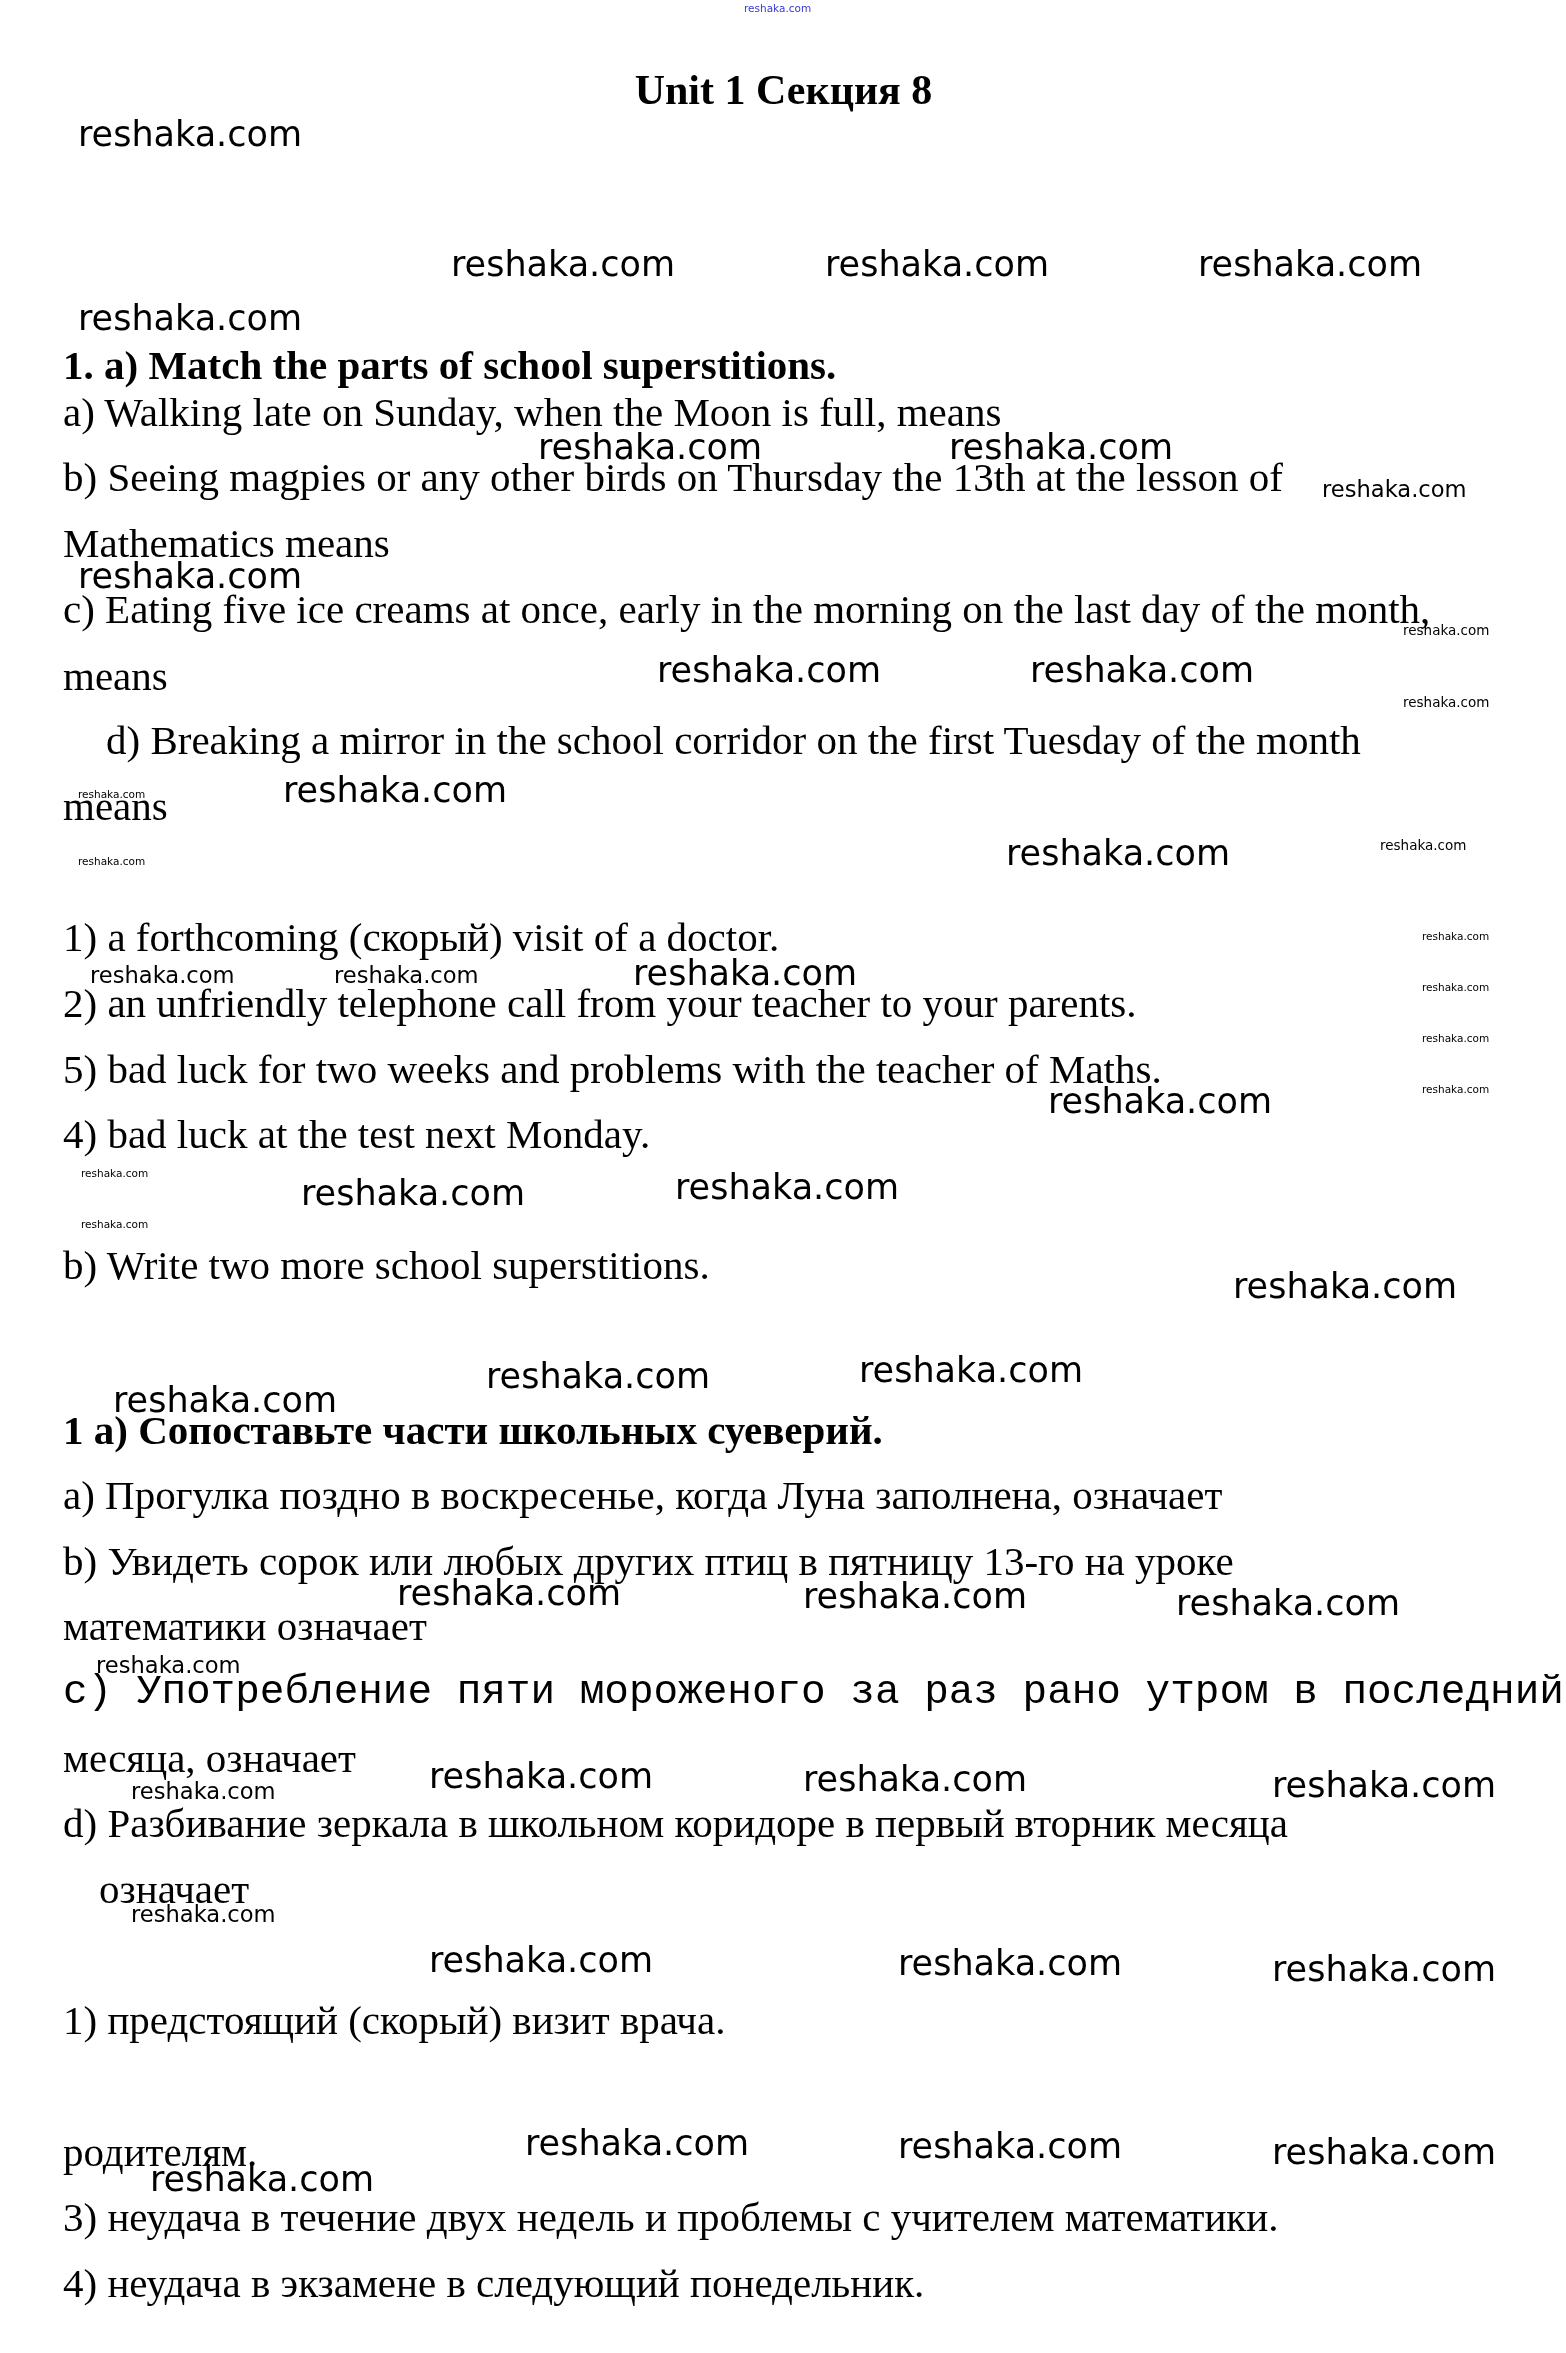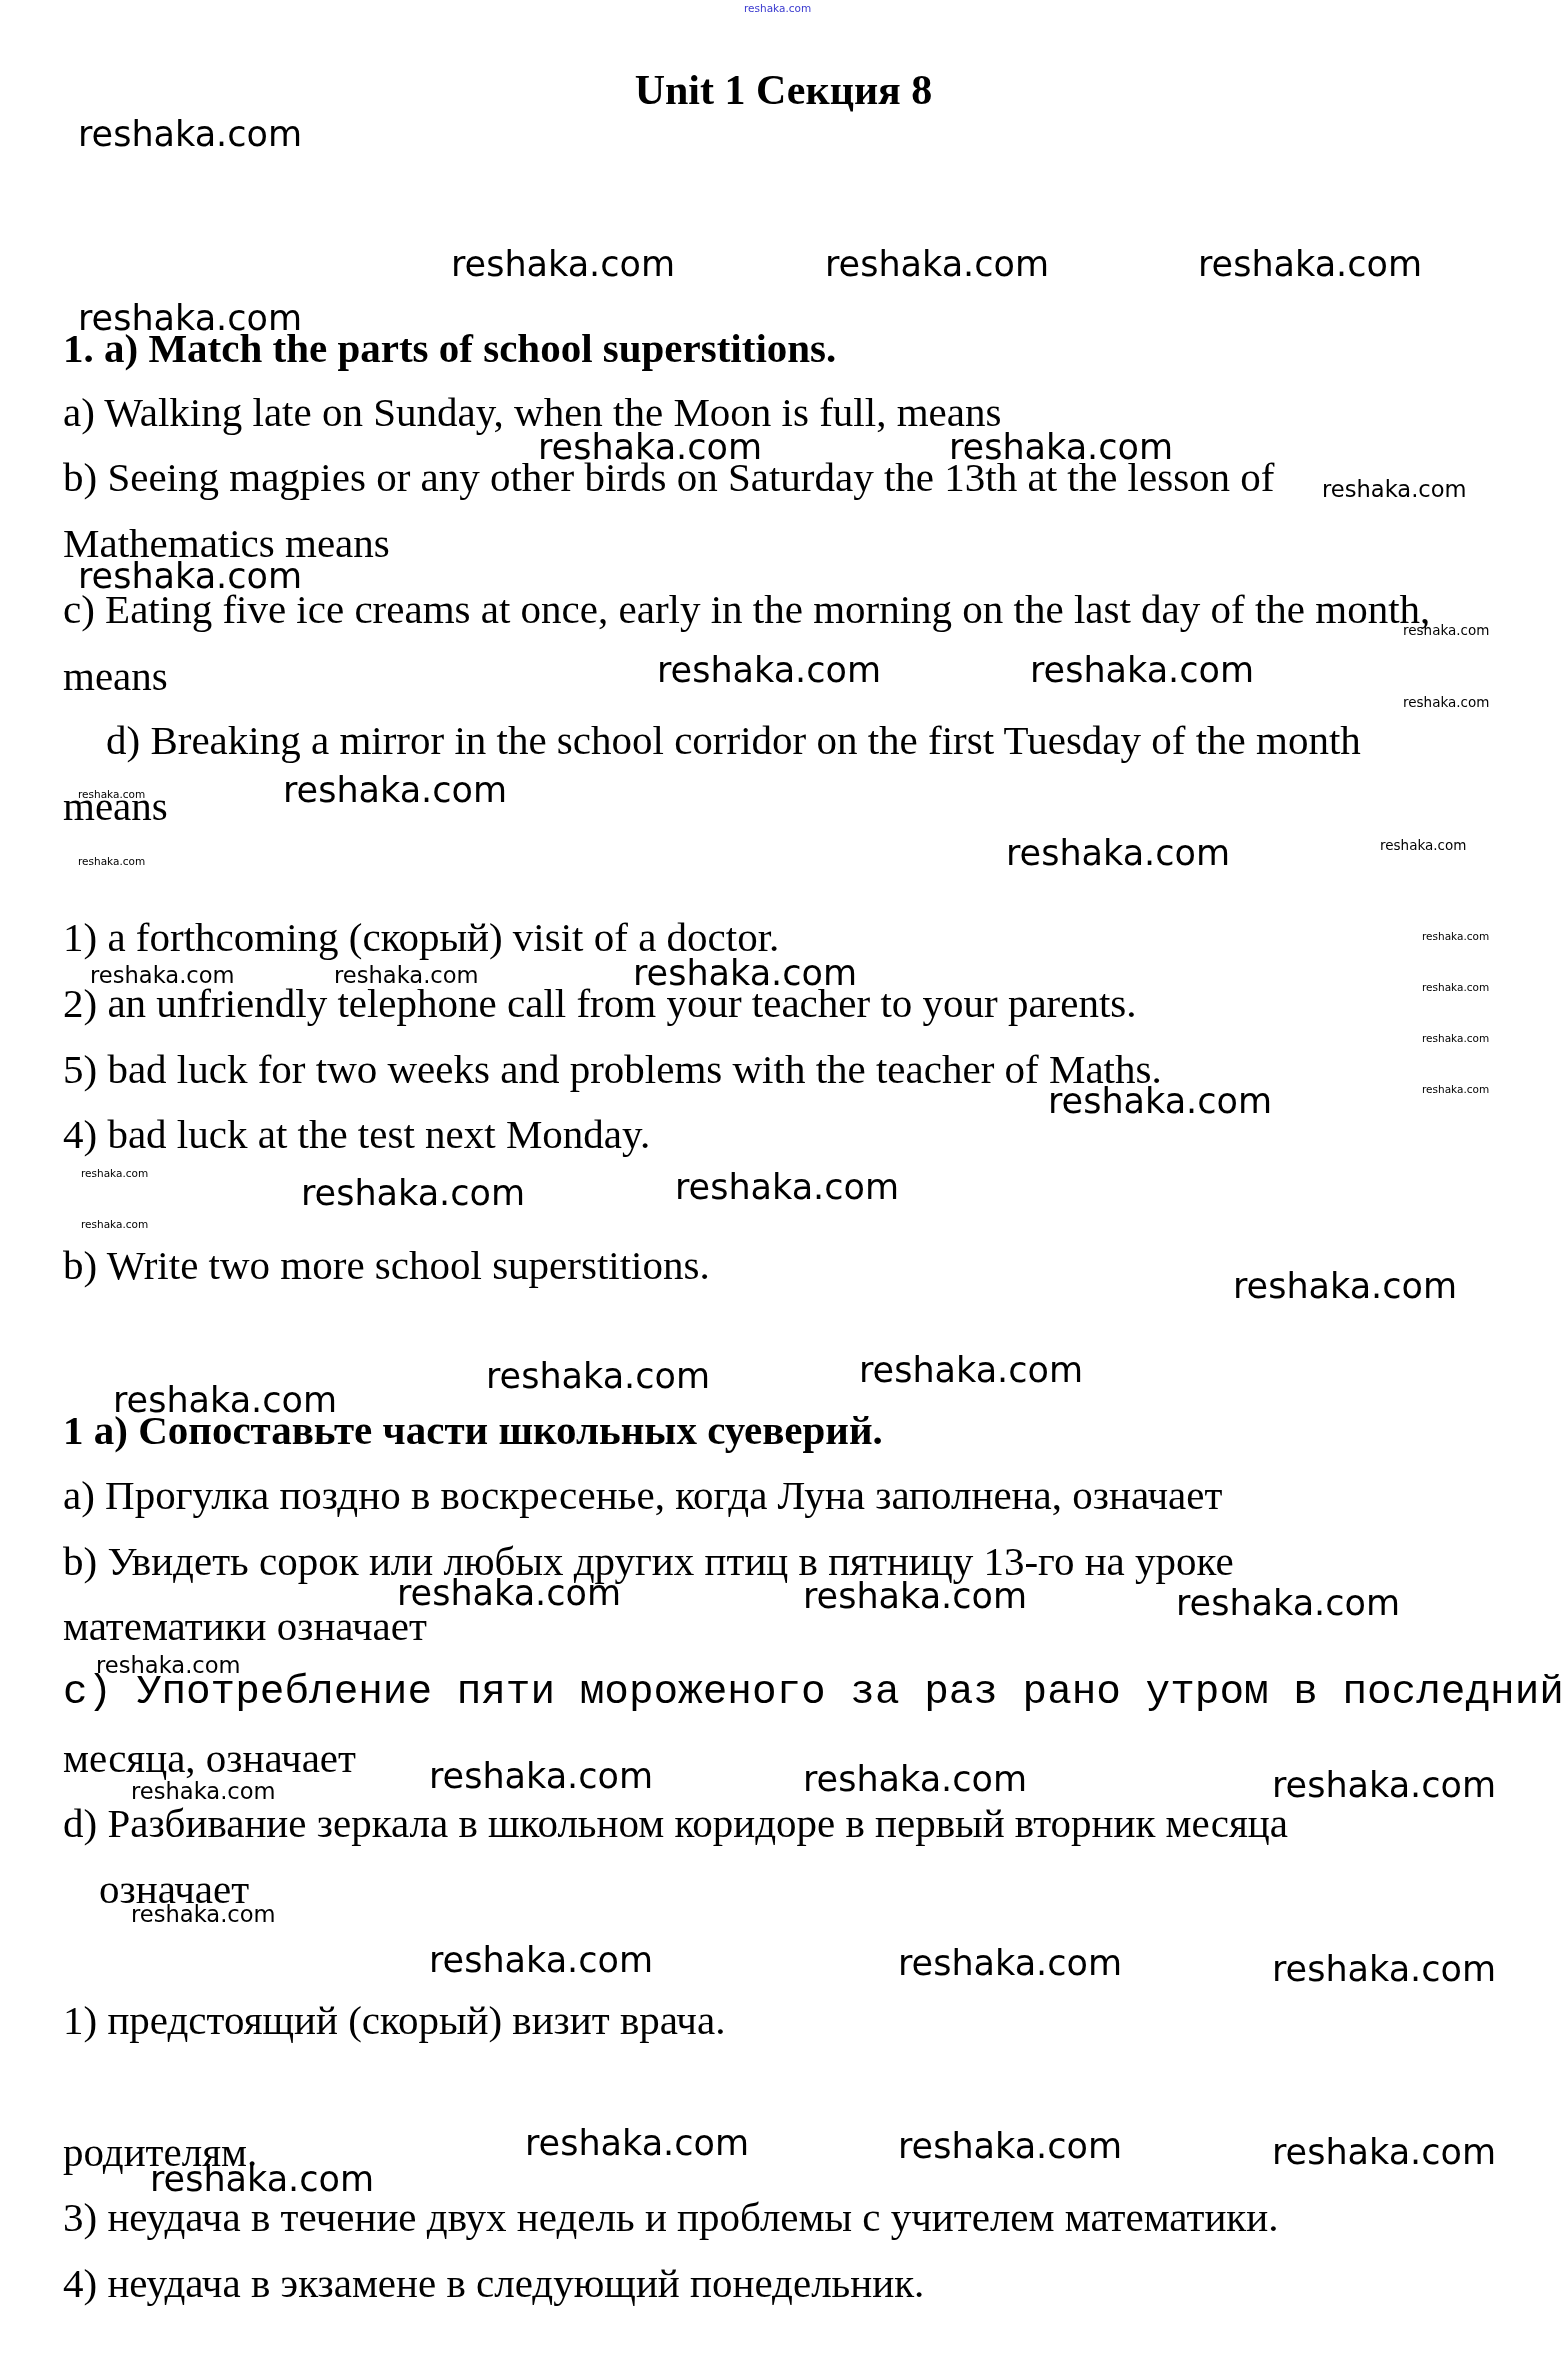--- a/index.html
+++ b/index.html
@@ -19,24 +19,24 @@
 </style>
 </head>
 <body>
 
 <div class="page">
 
   <div class="wm top" style="left:744px; top:3px;">reshaka.com</div>
 
   <div class="title serif">Unit 1 Секция 8</div>
 
-  <div class="line serif bold" style="top:328px;">1. a) Match the parts of school superstitions.</div>
+  <div class="line serif bold" style="top:345px;">1. a) Match the parts of school superstitions.</div>
 
   <div class="line serif" style="top:392px;">a) Walking late on Sunday, when the Moon is full, means</div>
-  <div class="line serif" style="top:457px;">b) Seeing magpies or any other birds on Saturday the 13th at the lesson of</div>
+  <div class="line serif" style="top:457px;">b) Seeing magpies or any other birds on Thursday the 13th at the lesson of</div>
   <div class="line serif" style="top:523px;">Mathematics means</div>
   <div class="line serif" style="top:589px;">c) Eating five ice creams at once, early in the morning on the last day of the month,</div>
   <div class="line serif" style="top:656px;">means</div>
   <div class="line serif" style="top:720px;margin-left:43px;">d) Breaking a mirror in the school corridor on the first Tuesday of the month</div>
   <div class="line serif" style="top:786px;">means</div>
 
   <div class="line serif" style="top:917px;">1) a forthcoming (скорый) visit of a doctor.</div>
   <div class="line serif" style="top:983px;">2) an unfriendly telephone call from your teacher to your parents.</div>
   <div class="line serif" style="top:1049px;">5) bad luck for two weeks and problems with the teacher of Maths.</div>
   <div class="line serif" style="top:1114px;">4) bad luck at the test next Monday.</div>

